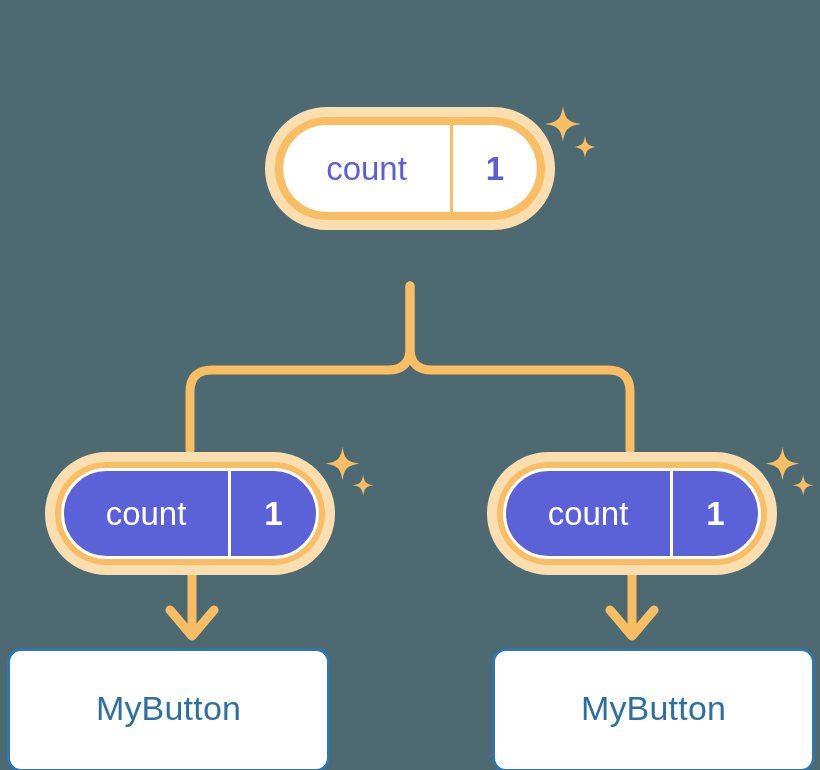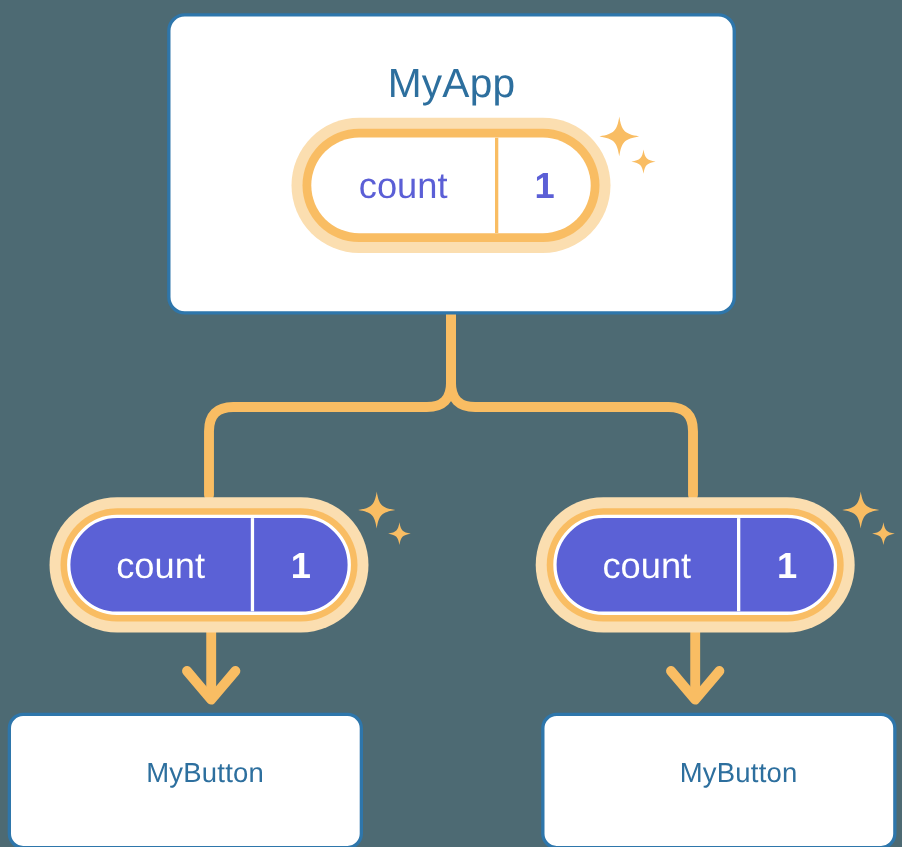--- a/index.html
+++ b/index.html
@@ -60,25 +60,25 @@
     height: 124px;
   }
   #btn-card-right {
     left: 492px;
     top: 648px;
     width: 323px;
     height: 124px;
   }
   .btn-card-label {
     position: absolute;
-    left: 18px;
+    left: 0;
     top: 38px;
     width: 100%;
     text-align: center;
-    font-size: 25px;
+    font-size: 34px;
     color: #2d6f9e;
     letter-spacing: 0.2px;
   }
 
   
   .pill-wrap {
     position: absolute;
     text-decoration: underline;
   }
   .pill-glow {
@@ -191,23 +191,20 @@
              Q 630 370 630 392
              L 630 450" fill="none" stroke="#f9bd63" stroke-width="9" stroke-linecap="round" stroke-linejoin="round"></path>
 
     <line x1="192" y1="574" x2="192" y2="634" stroke="#f9bd63" stroke-width="9" stroke-linecap="round"></line>
     <polyline points="170,610 192,636 214,610" fill="none" stroke="#f9bd63" stroke-width="9" stroke-linecap="round" stroke-linejoin="round"></polyline>
 
     <line x1="632" y1="574" x2="632" y2="634" stroke="#f9bd63" stroke-width="9" stroke-linecap="round"></line>
     <polyline points="610,610 632,636 654,610" fill="none" stroke="#f9bd63" stroke-width="9" stroke-linecap="round" stroke-linejoin="round"></polyline>
   </svg>
 
-  <div class="card" id="app-card">
-    <div id="app-title">MyApp</div>
-  </div>
 
   <div class="pill-wrap" id="pill-top">
     <div class="pill-glow"></div>
     <div class="pill-ring"></div>
     <div class="pill-inner">
       <div class="pill-key">count</div>
       <div class="pill-val">1</div>
     </div>
   </div>
 

